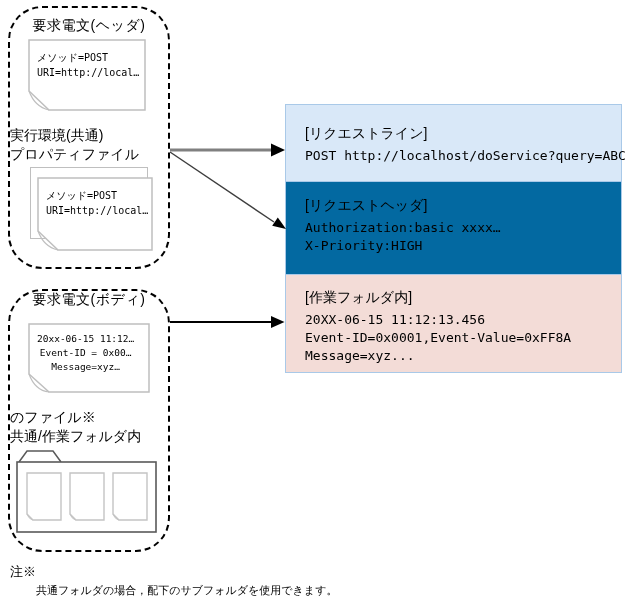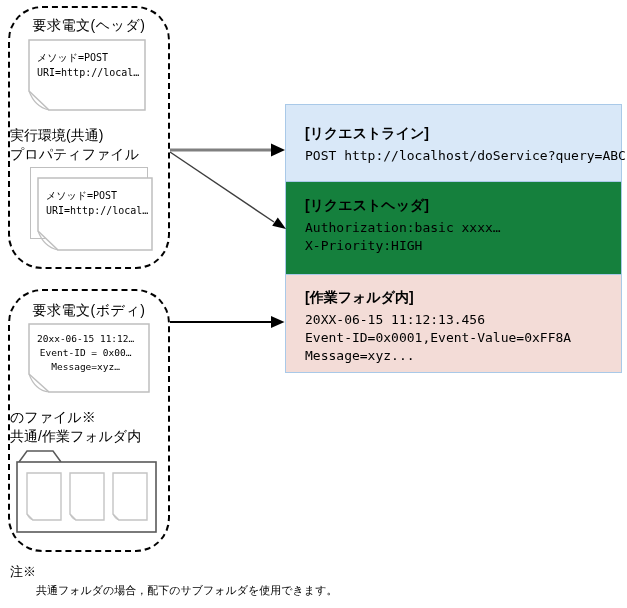--- a/index.html
+++ b/index.html
@@ -33,23 +33,23 @@
   .note-sm .note-text{top:9px;font-size:9.5px;line-height:14px;}
   .stack-back{
     position:absolute;background:#fff;border:1.5px solid #bfbfbf;
   }
   
   .rbox{
     position:absolute;left:285px;width:337px;box-sizing:border-box;
     border:1px solid #a9c9e8;padding:0 0 0 19px;
   }
   #box-request-line{top:104px;height:78px;background:#d9e8f8;padding-top:20px;}
-  #box-request-header{top:181px;height:94px;background:#15803d;padding-top:15px;}
+  #box-request-header{top:181px;height:94px;background:#0369a1;padding-top:15px;}
   #box-request-body{top:274px;height:99px;background:#f3dcd7;padding-top:14px;}
-  .rbox-title{font-size:14px;font-weight:bold;margin-bottom:4px;white-space:nowrap;}
+  .rbox-title{font-size:14px;font-weight:normal;margin-bottom:4px;white-space:nowrap;}
   .rbox-line{
     font-family:"DejaVu Sans Mono",monospace;font-size:13px;line-height:18px;
     white-space:nowrap;
   }
   
   .folder{position:absolute;}
   .folder svg{position:absolute;left:0;top:0;width:100%;height:100%;}
   
   #arrow-layer{position:absolute;left:0;top:0;width:627px;height:608px;pointer-events:none;}
   
@@ -87,21 +87,21 @@
         <path d="M1 54 C5 65 12 71 21 73" fill="none" stroke="#bfbfbf" stroke-width="1.2"></path>
       </svg>
       <div class="note-text">
         <div>メソッド=POST</div>
         <div>URI=http://local…</div>
       </div>
     </div>
   </div>
 
   <div class="dashed-group" id="group-body">
-    <div class="group-title" style="top:11px;">要求電文(ボディ)</div>
+    <div class="group-title" style="top:0;">要求電文(ボディ)</div>
 
     <div class="note note-sm" style="left:18px;top:32px;width:122px;height:70px;text-align:center;">
       <svg viewBox="0 0 122 70" preserveAspectRatio="none">
         <path d="M1 1 H121 V69 H21 L1 51 Z" fill="#ffffff" stroke="#bfbfbf" stroke-width="1.5"></path>
         <path d="M1 51 C5 62 12 68 21 69" fill="none" stroke="#bfbfbf" stroke-width="1.2"></path>
       </svg>
       <div class="note-text">
         <div>20xx-06-15 11:12…</div>
         <div>Event-ID = 0x00…</div>
         <div>Message=xyz…</div>

